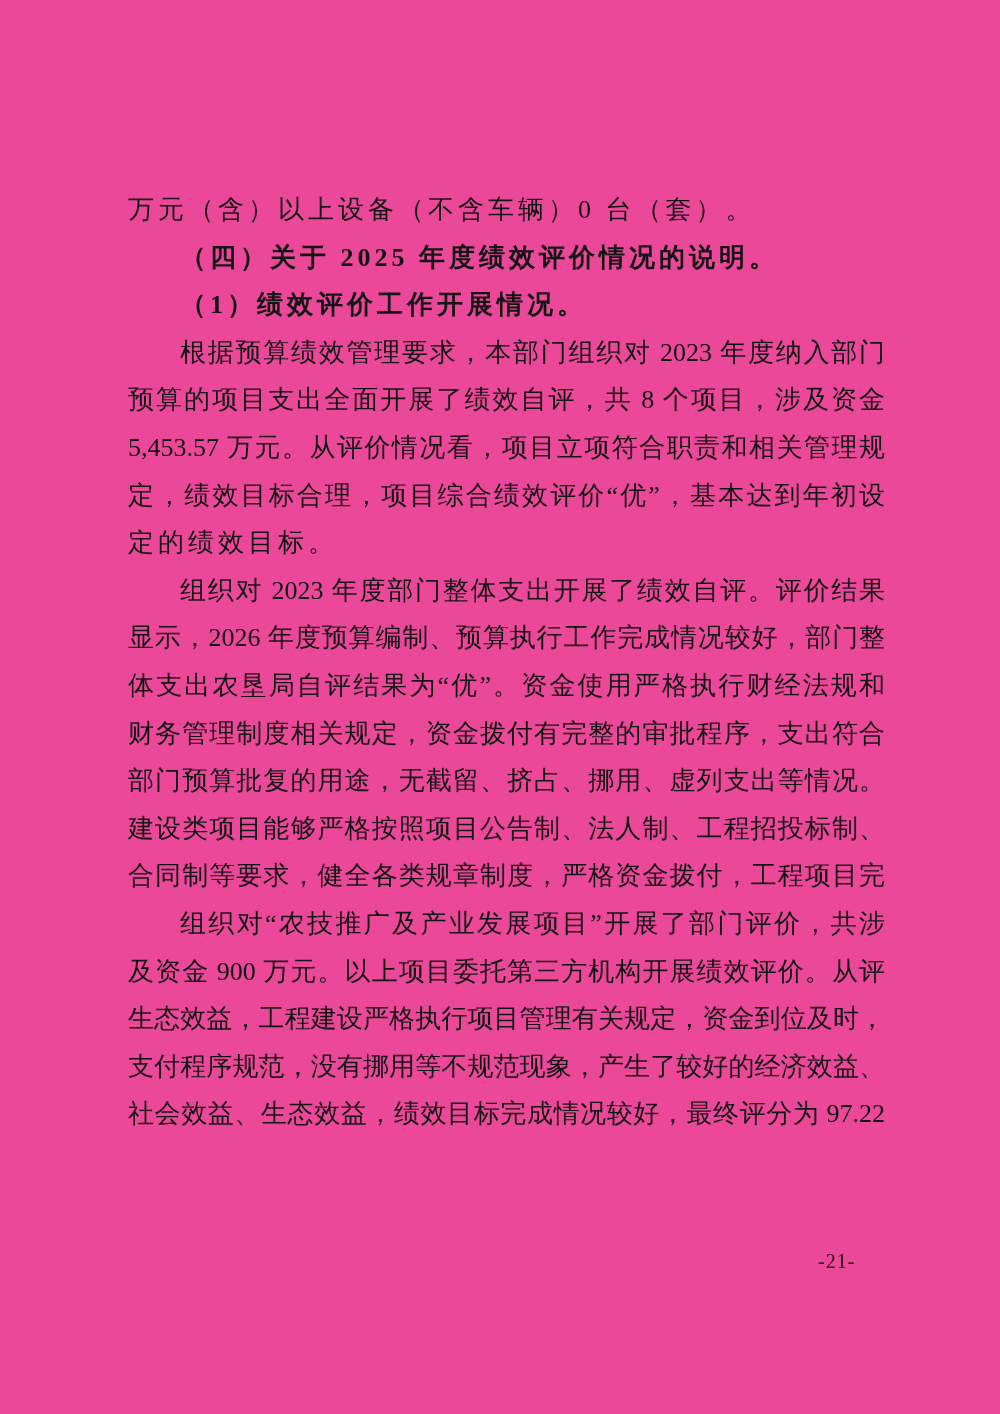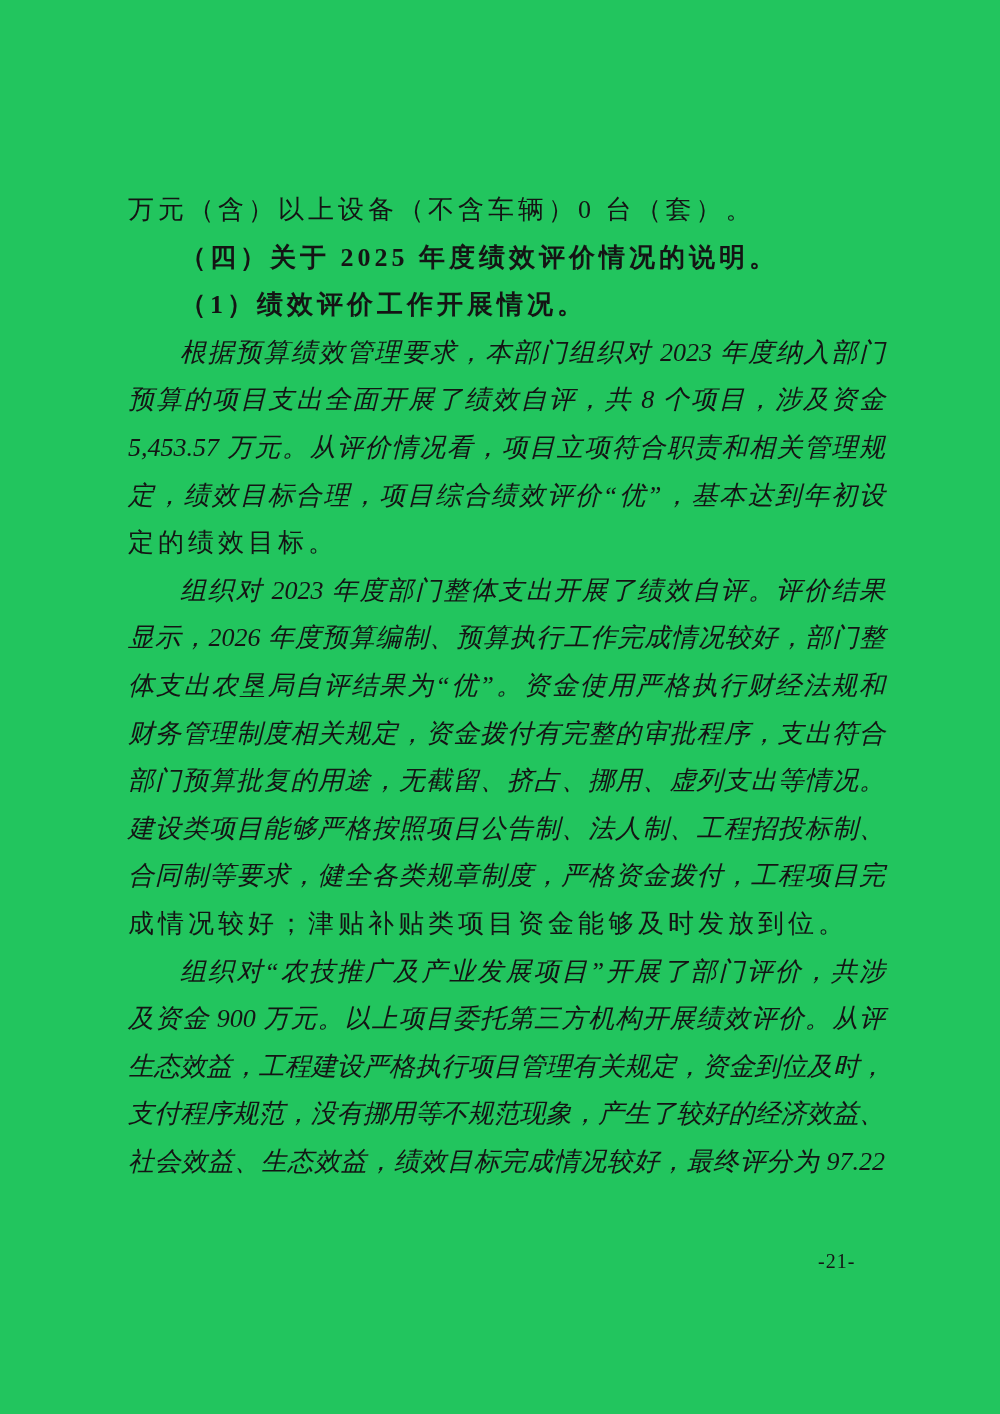--- a/index.html
+++ b/index.html
@@ -4,21 +4,21 @@
 <style>
   html, body {
     margin: 0;
     padding: 0;
     background: #ffffff;
   }
   .page {
     position: relative;
     width: 1000px;
     height: 1414px;
-    background: #22c55e;
+    background: #ec4899;
     font-family: "Liberation Serif", "DejaVu Serif", serif;
     color: #141414;
     overflow: hidden;
   }
   .text-block {
     position: absolute;
     left: 128px;
     top: 186px;
     width: 757px;
   }
@@ -27,21 +27,20 @@
     line-height: 47.6px;
     font-size: 26px;
     white-space: nowrap;
     letter-spacing: 4px;
   }
   .line.justify {
     white-space: normal;
     letter-spacing: 0;
     text-align: justify;
     text-align-last: justify;
-    font-style: italic;
   }
   .line.indent {
     padding-left: 52px;
   }
   .line.bold {
     font-weight: bold;
   }
   .page-number {
     position: absolute;
     left: 818px;
@@ -65,21 +64,20 @@
       <div class="line justify">5,453.57 万元。从评价情况看，项目立项符合职责和相关管理规</div>
       <div class="line justify">定，绩效目标合理，项目综合绩效评价“优”，基本达到年初设</div>
       <div class="line">定的绩效目标。</div>
       <div class="line justify indent">组织对 2023 年度部门整体支出开展了绩效自评。评价结果</div>
       <div class="line justify">显示，2026 年度预算编制、预算执行工作完成情况较好，部门整</div>
       <div class="line justify">体支出农垦局自评结果为“优”。资金使用严格执行财经法规和</div>
       <div class="line justify">财务管理制度相关规定，资金拨付有完整的审批程序，支出符合</div>
       <div class="line justify">部门预算批复的用途，无截留、挤占、挪用、虚列支出等情况。</div>
       <div class="line justify">建设类项目能够严格按照项目公告制、法人制、工程招投标制、</div>
       <div class="line justify">合同制等要求，健全各类规章制度，严格资金拨付，工程项目完</div>
-      <div class="line">成情况较好；津贴补贴类项目资金能够及时发放到位。</div>
       <div class="line justify indent">组织对“农技推广及产业发展项目”开展了部门评价，共涉</div>
       <div class="line justify">及资金 900 万元。以上项目委托第三方机构开展绩效评价。从评</div>
       <div class="line justify">生态效益，工程建设严格执行项目管理有关规定，资金到位及时，</div>
       <div class="line justify">支付程序规范，没有挪用等不规范现象，产生了较好的经济效益、</div>
       <div class="line justify">社会效益、生态效益，绩效目标完成情况较好，最终评分为 97.22</div>
     </div>
   <div class="page-number">-21-</div>
 </div>
 
 </body></html>

